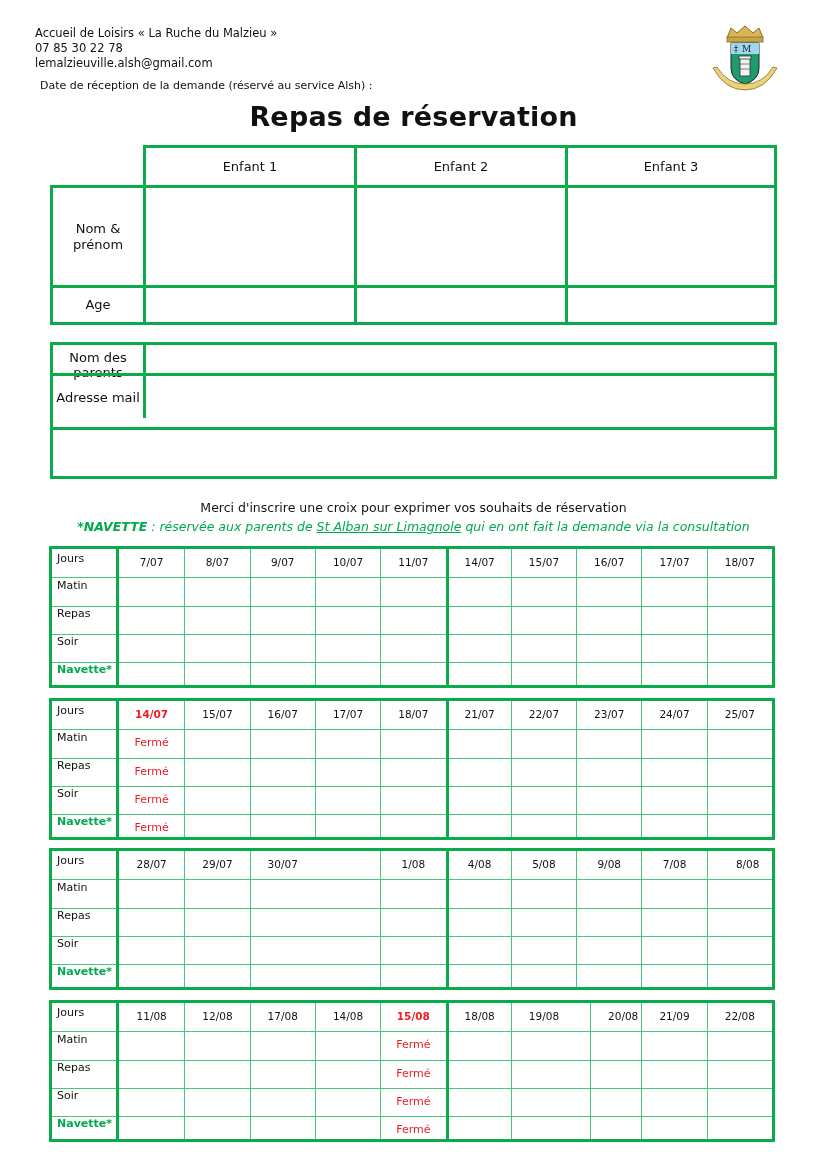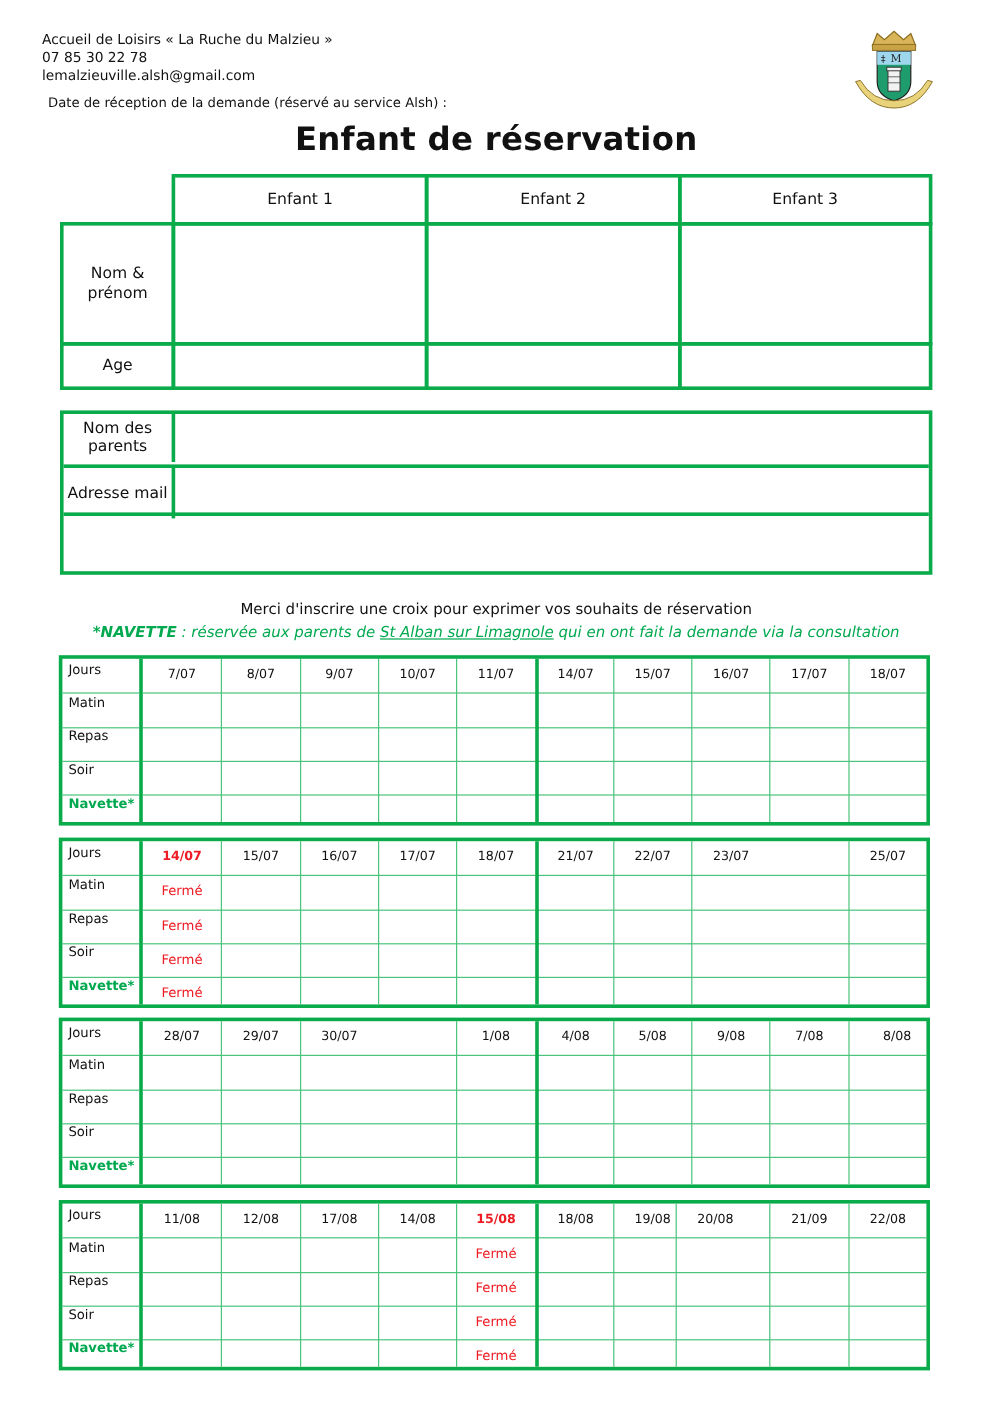--- a/index.html
+++ b/index.html
@@ -65,21 +65,21 @@
   <text x="37" y="28" font-size="9" fill="#222" font-family="DejaVu Serif, serif">M</text>
 
   <rect x="35" y="34" width="10" height="18" fill="#f2f2f2" stroke="#333" stroke-width="0.8"></rect>
   <rect x="34" y="32" width="12" height="3" fill="#f2f2f2" stroke="#333" stroke-width="0.8"></rect>
   <line x1="35" y1="40" x2="45" y2="40" stroke="#333" stroke-width="0.6"></line>
   <line x1="35" y1="45" x2="45" y2="45" stroke="#333" stroke-width="0.6"></line>
 
   <path d="M8 44 Q20 66 40 66 Q60 66 72 44 L68 43 Q58 60 40 60 Q22 60 12 43 Z" fill="#e8d27a" stroke="#8a6d1f" stroke-width="0.8"></path>
 </svg>
 
-<div class="title">Enfant de réservation</div>
+<div class="title">Repas de réservation</div>
 
 <div class="kids">
 
   <div class="cell" style="left:93px; top:0; width:214px; height:43px;">Enfant 1</div>
   <div class="cell" style="left:304px; top:0; width:214px; height:43px;">Enfant 2</div>
   <div class="cell" style="left:515px; top:0; width:212px; height:43px;">Enfant 3</div>
 
   <div class="cell" style="left:0; top:40px; width:96px; height:103px; padding:0 4px;">Nom &amp; prénom</div>
   <div class="cell" style="left:93px; top:40px; width:214px; height:103px;"></div>
   <div class="cell" style="left:304px; top:40px; width:214px; height:103px;"></div>
@@ -89,21 +89,21 @@
   <div class="cell" style="left:93px; top:140px; width:214px; height:40px;"></div>
   <div class="cell" style="left:304px; top:140px; width:214px; height:40px;"></div>
   <div class="cell" style="left:515px; top:140px; width:212px; height:40px;"></div>
 </div>
 
 <div class="parents">
   <div class="row first" style="top:0; height:40px;">
     <div class="lbl">Nom des parents</div>
     <div class="val"></div>
   </div>
-  <div class="row" style="top:42px; height:45px;padding-left:32px;">
+  <div class="row" style="top:28px; height:45px;padding-left:32px;">
     <div class="lbl">Adresse mail</div>
     <div class="val"></div>
   </div>
   <div class="row" style="top:82px; height:49px;">
     <div class="val"></div>
   </div>
 </div>
 
 <div class="instr1">Merci d'inscrire une croix pour exprimer vos souhaits de réservation</div>
 <div class="instr2">
@@ -274,20 +274,27 @@
           <div style="position: absolute; left: 0px; right: 0px; top: 85px; height: 28px;"></div>
           <div style="position: absolute; left: 0px; right: 0px; top: 113px; height: 23px;"></div>
         </div>
         <div class="col" style="left: 457.1px; width: 65.3px;">
           <div class="date" style="top: 7px;">23/07</div>
           <div style="position: absolute; left: 0px; right: 0px; top: 28px; height: 29px;"></div>
           <div style="position: absolute; left: 0px; right: 0px; top: 57px; height: 28px;"></div>
           <div style="position: absolute; left: 0px; right: 0px; top: 85px; height: 28px;"></div>
           <div style="position: absolute; left: 0px; right: 0px; top: 113px; height: 23px;"></div>
         </div>
+        <div class="col" style="left: 522.4px; width: 65.3px;">
+          <div class="date" style="top: 7px;">24/07</div>
+          <div style="position: absolute; left: 0px; right: 0px; top: 28px; height: 29px;"></div>
+          <div style="position: absolute; left: 0px; right: 0px; top: 57px; height: 28px;"></div>
+          <div style="position: absolute; left: 0px; right: 0px; top: 85px; height: 28px;"></div>
+          <div style="position: absolute; left: 0px; right: 0px; top: 113px; height: 23px;"></div>
+        </div>
         <div class="col" style="left: 587.7px; width: 65.3px;">
           <div class="date" style="top: 7px;">25/07</div>
           <div style="position: absolute; left: 0px; right: 0px; top: 28px; height: 29px;"></div>
           <div style="position: absolute; left: 0px; right: 0px; top: 57px; height: 28px;"></div>
           <div style="position: absolute; left: 0px; right: 0px; top: 85px; height: 28px;"></div>
           <div style="position: absolute; left: 0px; right: 0px; top: 113px; height: 23px;"></div>
         </div>
       </div>
     </div>
     <div class="sched" style="top: 848px;">
@@ -439,21 +446,21 @@
           <div style="position: absolute; left: 0px; right: 0px; top: 85px; height: 28px;"></div>
           <div style="position: absolute; left: 0px; right: 0px; top: 113px; height: 23px;"></div>
         </div>
         <div class="col" style="left: 391.8px; width: 65.3px;">
           <div class="date" style="top: 7px;">19/08</div>
           <div style="position: absolute; left: 0px; right: 0px; top: 28px; height: 29px;"></div>
           <div style="position: absolute; left: 0px; right: 0px; top: 57px; height: 28px;"></div>
           <div style="position: absolute; left: 0px; right: 0px; top: 85px; height: 28px;"></div>
           <div style="position: absolute; left: 0px; right: 0px; top: 113px; height: 23px;"></div>
         </div>
-        <div class="col" style="left: 444px; width: 65.3px;">
+        <div class="col" style="left: 471px; width: 65.3px;">
           <div class="date" style="top: 7px;">20/08</div>
           <div style="position: absolute; left: 0px; right: 0px; top: 28px; height: 29px;"></div>
           <div style="position: absolute; left: 0px; right: 0px; top: 57px; height: 28px;"></div>
           <div style="position: absolute; left: 0px; right: 0px; top: 85px; height: 28px;"></div>
           <div style="position: absolute; left: 0px; right: 0px; top: 113px; height: 23px;"></div>
         </div>
         <div class="col" style="left: 522.4px; width: 65.3px;">
           <div class="date" style="top: 7px;">21/09</div>
           <div style="position: absolute; left: 0px; right: 0px; top: 28px; height: 29px;"></div>
           <div style="position: absolute; left: 0px; right: 0px; top: 57px; height: 28px;"></div>

